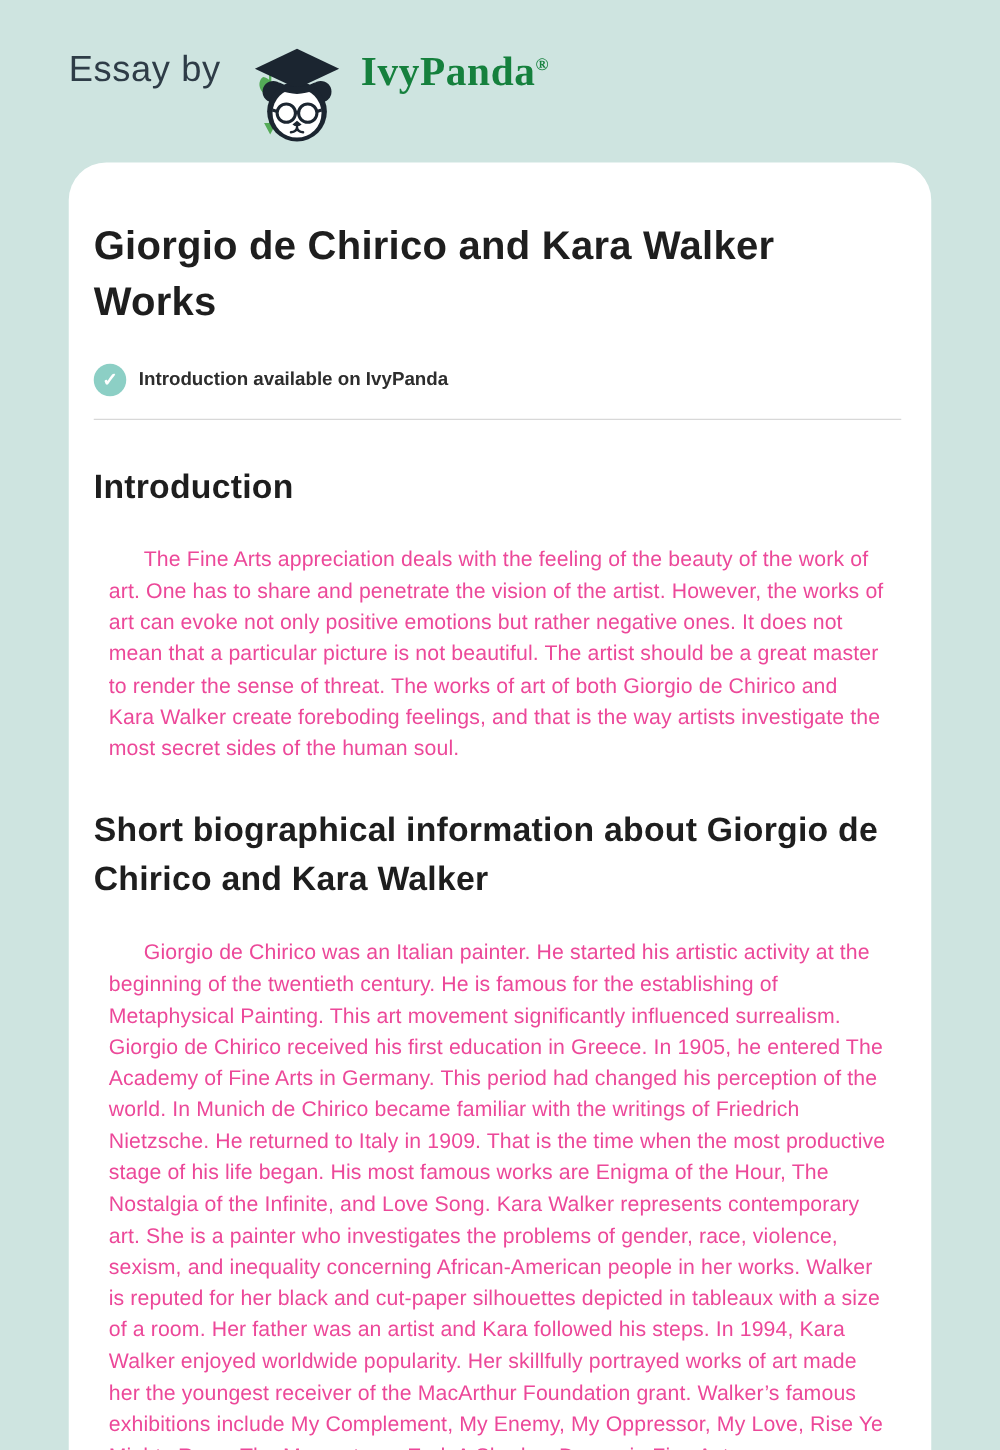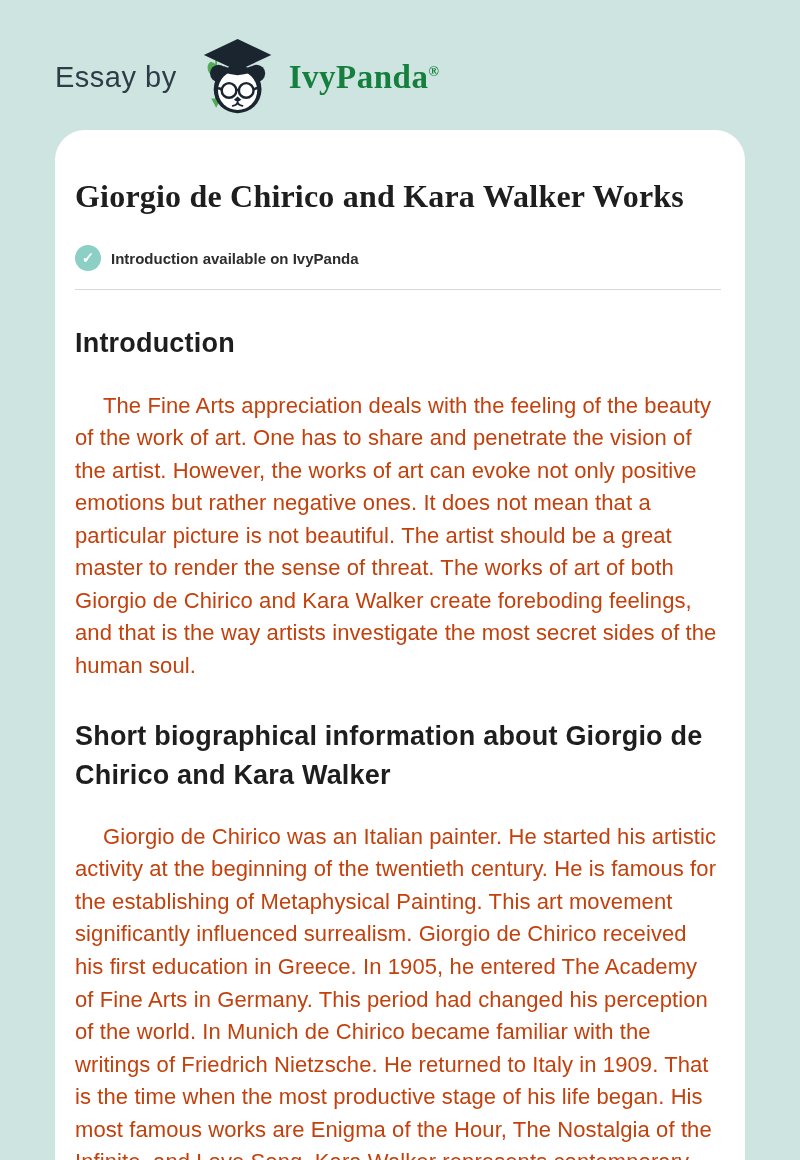--- a/index.html
+++ b/index.html
@@ -6,21 +6,21 @@
   body{
     width:800px;height:1160px;
     background:#cee4e0;
     font-family:"Liberation Sans",sans-serif;
     -webkit-font-smoothing:antialiased;
   }
   .page{width:800px;min-height:1160px;box-sizing:border-box;}
 
   
   .site-header{
-    display:flex;align-items:center;
+    display:flex;
     padding:40px 0 16px 55px;height:74px;box-sizing:content-box;
   }
   .essay-by{
     font-size:29px;color:#2e3c47;font-weight:400;letter-spacing:0.5px;
   }
   .logo-wrap{margin:0 14px 0 22px;display:flex;align-items:center;}
   .brand{
     font-family:"Liberation Serif",serif;
     font-size:33px;font-weight:700;color:#15803d;letter-spacing:0.5px;
   }
@@ -30,42 +30,41 @@
   .card{
     width:690px;margin:0 auto 50px 55px;
     background:#ffffff;border-radius:30px;
     box-sizing:border-box;
     padding:44px 24px 52px 20px;
   }
   h1.essay-title{
     margin:0 0 26px 0;
     font-size:32px;line-height:1.42;font-weight:700;color:#1e1e1e;
     letter-spacing:0.2px;
-    font-family:Liberation Serif, serif;
   }
   .avail-row{display:flex;align-items:center;margin:0 0 18px 0;}
   .check-circle{
     width:26px;height:26px;border-radius:50%;
     background:#8ccfc5;color:#ffffff;
     display:flex;align-items:center;justify-content:center;
     font-size:15px;font-weight:700;flex:0 0 26px;
   }
   .avail-label{
     margin-left:10px;font-size:15px;font-weight:700;color:#2d2d2d;
   }
   .divider{border:none;border-top:1px solid #d8d8d8;height:0;margin:0 0 6px 0;}
 
   h2.section-heading{
     margin:34px 0 26px 0;
     font-size:27px;line-height:1.45;font-weight:700;color:#1e1e1e;
     letter-spacing:0.2px;
   }
   p.body-paragraph{
-    margin:0;
-    font-size:22px;line-height:1.48;color:#c2410c;
+    margin:12px;
+    font-size:17px;line-height:1.48;color:#ec4899;
     text-indent:28px;
     letter-spacing:0.1px;
   }
 
   
   .logo-svg{width:76px;height:80px;display:block;}
 </style>
 </head>
 <body>
 

